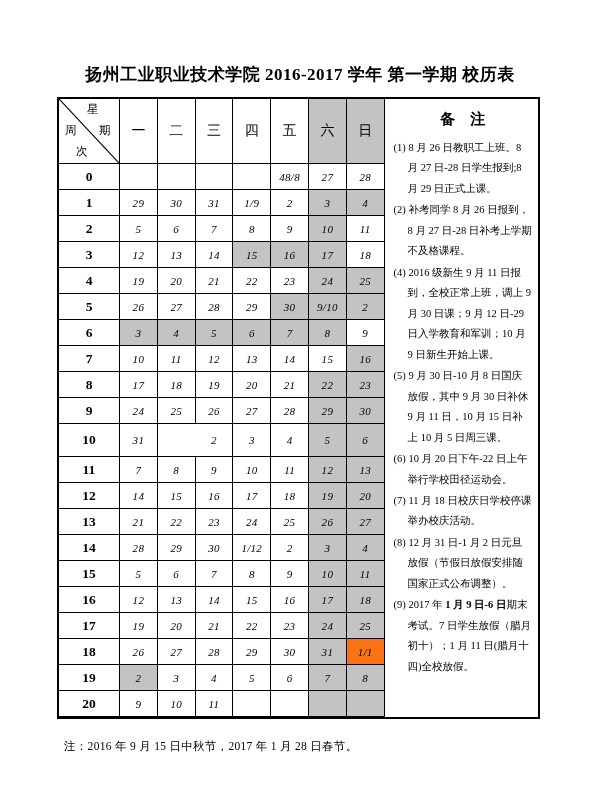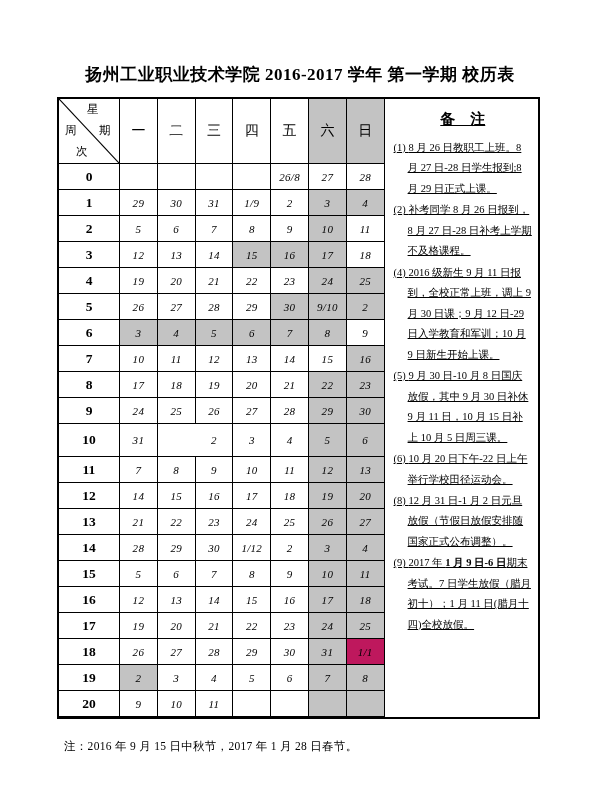--- a/index.html
+++ b/index.html
@@ -33,21 +33,20 @@
   .corner-cell { position:relative; }
   .corner-cell svg { position:absolute; left:0; top:0; width:100%; height:100%; }
   .corner-ch { position:absolute; font-size:11.5px; line-height:1; }
   .ch-xing { left:28px; top:5px; }
   .ch-qi   { left:40px; top:26px; }
   .ch-zhou { left:6px;  top:26px; }
   .ch-ci   { left:17px; top:47px; }
   .notes-cell {
     border:none; display:block;
     padding:5px 6px 4px 9px;
-    text-decoration:underline;
   }
   .notes-title {
     text-align:center; font-weight:bold; font-size:15px;
     margin:6px 0 9px 0;
   }
   .note {
     font-size:10.5px; line-height:1.95;
     padding-left:14px; text-indent:-14px;
     margin:0 0 1px 0;
   }
@@ -79,29 +78,30 @@
     <div class="cell day-header" style="grid-area: 1 / 6;">五</div>
     <div class="cell day-header shaded" style="grid-area: 1 / 7; background: rgb(195, 195, 195);">六</div>
     <div class="cell day-header shaded" style="grid-area: 1 / 8; background: rgb(195, 195, 195);">日</div>
     <div class="notes-cell" style="grid-area: 1 / 9 / 23;">
       <div class="notes-title">备　注</div>
       <div class="note"><span>(1) </span><span>8 月 26 日教职工上班。8 月 27 日-28 日学生报到;8 月 29 日正式上课。</span></div>
       <div class="note"><span>(2) </span><span>补考同学 8 月 26 日报到，8 月 27 日-28 日补考上学期不及格课程。</span></div>
       <div class="note"><span>(4) </span><span>2016 级新生 9 月 11 日报到，全校正常上班，调上 9 月 30 日课；9 月 12 日-29 日入学教育和军训；10 月 9 日新生开始上课。</span></div>
       <div class="note"><span>(5) </span><span>9 月 30 日-10 月 8 日国庆放假，其中 9 月 30 日补休 9 月 11 日，10 月 15 日补上 10 月 5 日周三课。</span></div>
       <div class="note"><span>(6) </span><span>10 月 20 日下午-22 日上午举行学校田径运动会。</span></div>
+      <div class="note"><span>(7) </span><span>11 月 18 日校庆日学校停课举办校庆活动。</span></div>
       <div class="note"><span>(8) </span><span>12 月 31 日-1 月 2 日元旦放假（节假日放假安排随国家正式公布调整）。</span></div>
       <div class="note"><span>(9) </span><span>2017 年 </span><b>1 月 9 日-6 日</b><span>期末考试。7 日学生放假（腊月初十）；1 月 11 日(腊月十四)全校放假。</span></div>
     </div>
     <div class="cell week-cell" style="grid-area: 2 / 1;">0</div>
     <div class="cell date-cell" style="grid-area: 2 / 2;"></div>
     <div class="cell date-cell" style="grid-area: 2 / 3;"></div>
     <div class="cell date-cell" style="grid-area: 2 / 4;"></div>
     <div class="cell date-cell" style="grid-area: 2 / 5;"></div>
-    <div class="cell date-cell" style="grid-area: 2 / 6;">26/8</div>
+    <div class="cell date-cell" style="grid-area: 2 / 6;">48/8</div>
     <div class="cell date-cell" style="grid-area: 2 / 7;">27</div>
     <div class="cell date-cell" style="grid-area: 2 / 8;">28</div>
     <div class="cell week-cell" style="grid-area: 3 / 1;">1</div>
     <div class="cell date-cell" style="grid-area: 3 / 2;">29</div>
     <div class="cell date-cell" style="grid-area: 3 / 3;">30</div>
     <div class="cell date-cell" style="grid-area: 3 / 4;">31</div>
     <div class="cell date-cell" style="grid-area: 3 / 5;">1/9</div>
     <div class="cell date-cell" style="grid-area: 3 / 6;">2</div>
     <div class="cell date-cell shaded" style="grid-area: 3 / 7; background: rgb(195, 195, 195);">3</div>
     <div class="cell date-cell shaded" style="grid-area: 3 / 8; background: rgb(195, 195, 195);">4</div>
@@ -233,21 +233,21 @@
     <div class="cell date-cell" style="grid-area: 19 / 6;">23</div>
     <div class="cell date-cell shaded" style="grid-area: 19 / 7; background: rgb(195, 195, 195);">24</div>
     <div class="cell date-cell shaded" style="grid-area: 19 / 8; background: rgb(195, 195, 195);">25</div>
     <div class="cell week-cell" style="grid-area: 20 / 1;">18</div>
     <div class="cell date-cell" style="grid-area: 20 / 2;">26</div>
     <div class="cell date-cell" style="grid-area: 20 / 3;">27</div>
     <div class="cell date-cell" style="grid-area: 20 / 4;">28</div>
     <div class="cell date-cell" style="grid-area: 20 / 5;">29</div>
     <div class="cell date-cell" style="grid-area: 20 / 6;">30</div>
     <div class="cell date-cell shaded" style="grid-area: 20 / 7; background: rgb(195, 195, 195);">31</div>
-    <div class="cell date-cell shaded" style="grid-area: 20 / 8; background: #be185d; text-align: right;">1/1</div>
+    <div class="cell date-cell shaded" style="grid-area: 20 / 8; background: #f97316; text-align: right;">1/1</div>
     <div class="cell week-cell" style="grid-area: 21 / 1;">19</div>
     <div class="cell date-cell shaded" style="grid-area: 21 / 2; background: rgb(195, 195, 195);">2</div>
     <div class="cell date-cell" style="grid-area: 21 / 3;">3</div>
     <div class="cell date-cell" style="grid-area: 21 / 4;">4</div>
     <div class="cell date-cell" style="grid-area: 21 / 5;">5</div>
     <div class="cell date-cell" style="grid-area: 21 / 6;">6</div>
     <div class="cell date-cell shaded" style="grid-area: 21 / 7; background: rgb(195, 195, 195);">7</div>
     <div class="cell date-cell shaded" style="grid-area: 21 / 8; background: rgb(195, 195, 195);">8</div>
     <div class="cell week-cell" style="grid-area: 22 / 1;">20</div>
     <div class="cell date-cell" style="grid-area: 22 / 2;">9</div>

